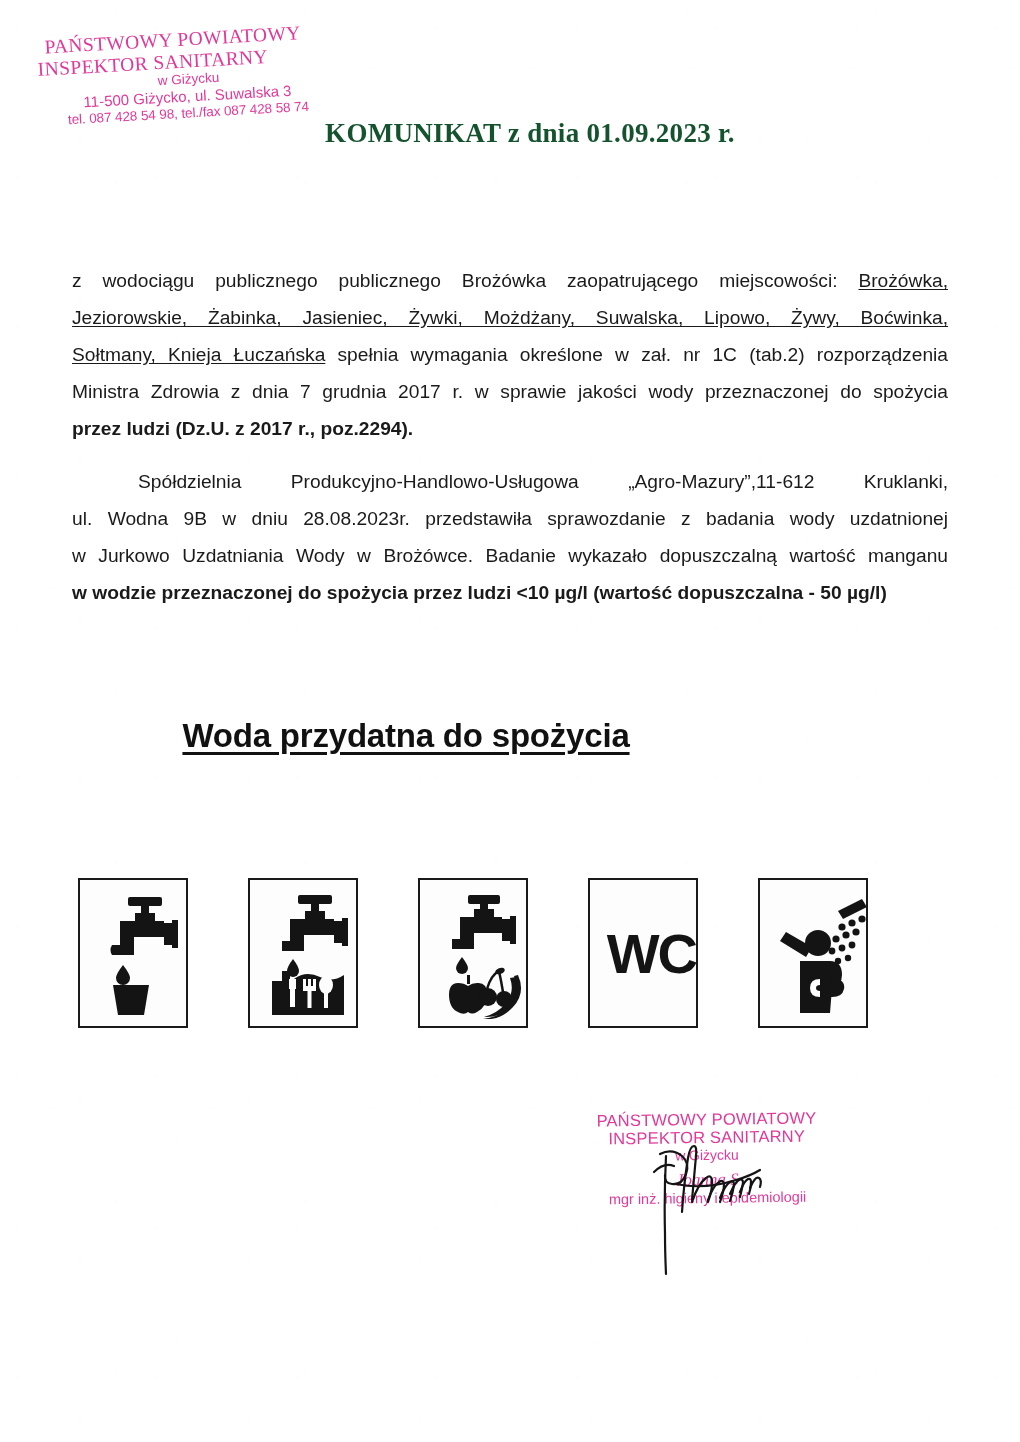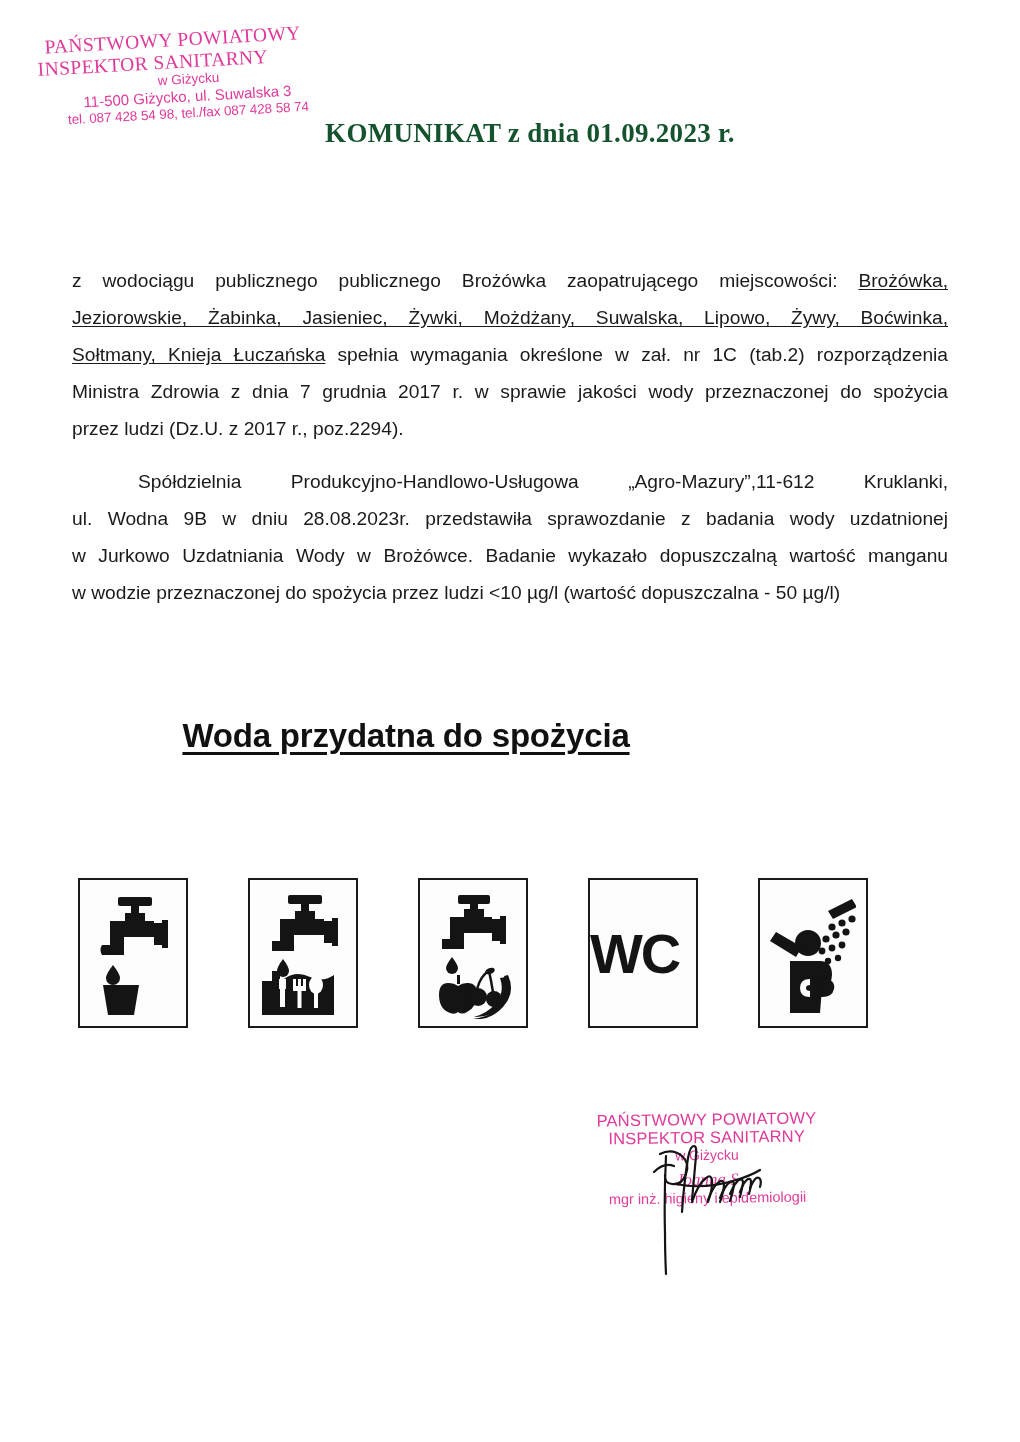--- a/index.html
+++ b/index.html
@@ -108,21 +108,21 @@
   }
   .para .indent { display: inline-block; width: 66px; }
   .para u { text-decoration: underline; text-underline-offset: 2px; }
   .para.p2 { margin-top: 16px; }
   
   .line { display: block; }
   .line.j {
     text-align: justify;
     text-align-last: justify;
   }
-  .line.last { text-align: right; text-align-last: left; }
+  .line.last { text-align: right; text-align-last: left; font-weight: bold; }
 
   
   .headline {
     position: absolute;
     left: 0;
     top: 717px;
     width: 812px;
     text-align: center;
     font-size: 33px;
     font-weight: bold;
@@ -145,21 +145,21 @@
     justify-content: space-between;
   }
   .picto {
     width: 110px;
     height: 150px;
     border: 2px solid #1a1a1a;
     background: #fdfdfd;
     box-sizing: border-box;
     display: flex;
     align-items: center;
-    justify-content: flex-start;
+    justify-content: flex-end;
     position: relative;
   }
   .picto svg { display: block; }
   .picto .wc-text {
     font-size: 56px;
     font-weight: bold;
     color: #141414;
     letter-spacing: -2px;
     font-family: "Liberation Sans", sans-serif;
   }

